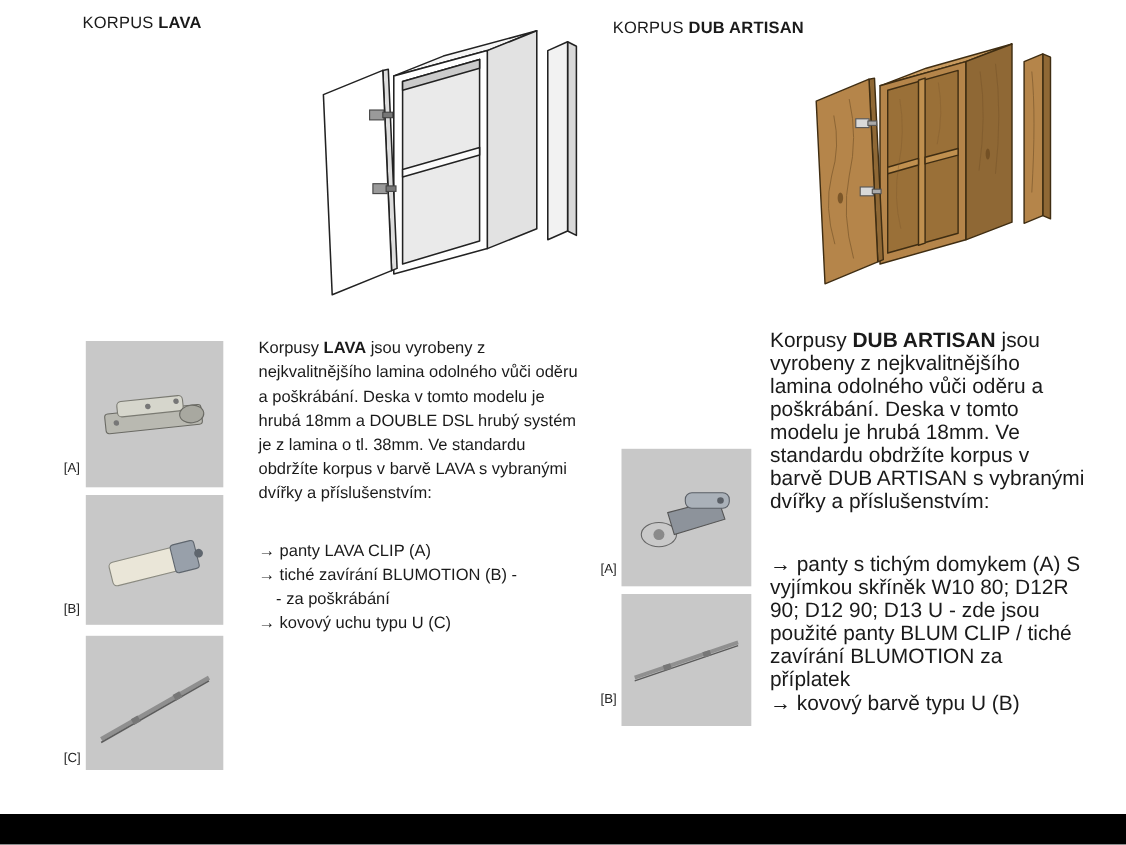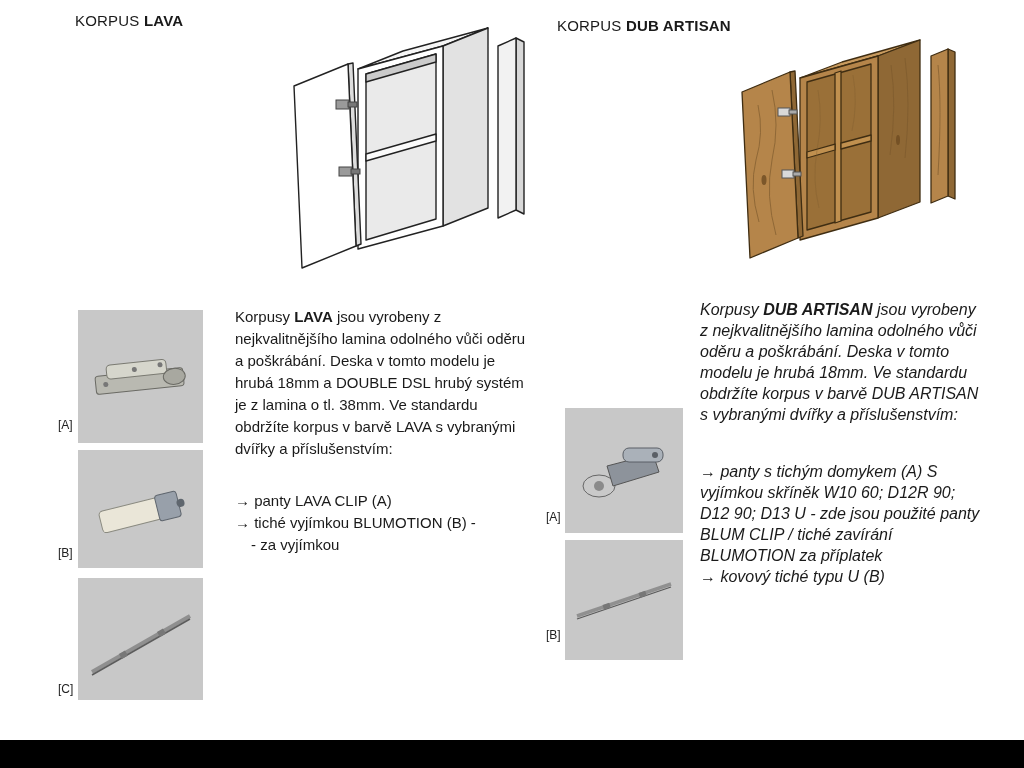--- a/index.html
+++ b/index.html
@@ -27,21 +27,21 @@
 
   .plabel { position:absolute; font-size:12px; color:#222; }
   #lab-la { left:58px;  top:418px; }
   #lab-lb { left:58px;  top:546px; }
   #lab-lc { left:58px;  top:682px; }
   #lab-ra { left:546px; top:510px; }
   #lab-rb { left:546px; top:628px; }
 
   .textblock { position:absolute;margin-top:16px; }
   #text-lava { left:235px; top:290px; width:292px; font-size:15px;   line-height:22px; }
-  #text-dub  { left:700px; top:283px; width:286px; font-size:16px; line-height:21px;font-style:italic; }
+  #text-dub  { left:700px; top:283px; width:286px; font-size:19px; line-height:21px; }
   .bullets { margin-top:30px; }
   #text-dub .bullets { margin-top:36px; }
   .indent { padding-left:16px; }
 
   .bottom-bar { position:absolute; left:0; bottom:0; width:1024px; height:28px; background:#000; }
 </style>
 </head>
 <body>
 
 <div class="page">
@@ -165,28 +165,29 @@
     </svg>
   </div>
 
   <div class="plabel" id="lab-ra">[A]</div>
   <div class="plabel" id="lab-rb">[B]</div>
 
   <div class="textblock" id="text-lava">
     <p><span>Korpusy </span><b>LAVA</b><span> jsou vyrobeny z nejkvalitnějšího lamina odolného vůči oděru a poškrábání. Deska v tomto modelu je hrubá 18mm a DOUBLE DSL hrubý systém je z lamina o tl. 38mm. Ve standardu obdržíte korpus v barvě LAVA s vybranými dvířky a příslušenstvím:</span></p>
     <div class="bullets">
       <div>→ panty LAVA CLIP (A)</div>
-      <div>→ tiché vyjímkou BLUMOTION (B) -</div>
-      <div class="indent">- za vyjímkou</div>
+      <div>→ tiché zavírání BLUMOTION (B) -</div>
+      <div class="indent">- za poškrábání</div>
+      <div>→ kovový uchu typu U (C)</div>
     </div>
   </div>
 
   <div class="textblock" id="text-dub">
     <p><span>Korpusy </span><b>DUB ARTISAN</b><span> jsou vyrobeny z nejkvalitnějšího lamina odolného vůči oděru a poškrábání. Deska v tomto modelu je hrubá 18mm. Ve standardu obdržíte korpus v barvě DUB ARTISAN s vybranými dvířky a příslušenstvím:</span></p>
     <div class="bullets">
-      <div>→ panty s tichým domykem (A) S vyjímkou skříněk W10 60; D12R 90; D12 90; D13 U - zde jsou použité panty BLUM CLIP / tiché zavírání BLUMOTION za příplatek</div>
-      <div>→ kovový tiché typu U (B)</div>
+      <div>→ panty s tichým domykem (A) S vyjímkou skříněk W10 80; D12R 90; D12 90; D13 U - zde jsou použité panty BLUM CLIP / tiché zavírání BLUMOTION za příplatek</div>
+      <div>→ kovový barvě typu U (B)</div>
     </div>
   </div>
 
   <div class="bottom-bar"></div>
 
 </div>
 
 </body></html>

